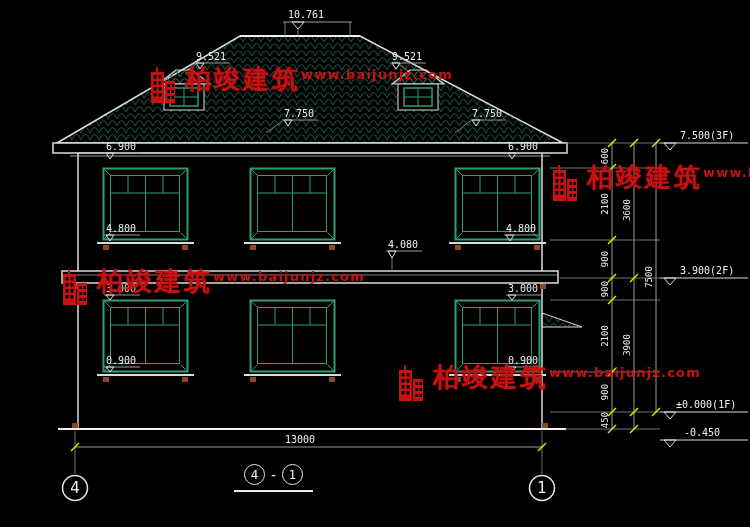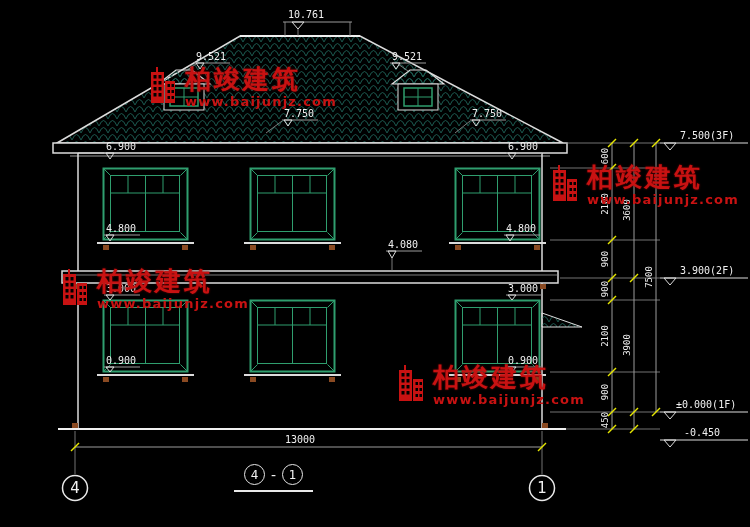--- a/index.html
+++ b/index.html
@@ -4,21 +4,21 @@
 <style>
   html,body{margin:0;padding:0;background:#000;}
   body{width:750px;height:527px;position:relative;overflow:hidden;
        font-family:"DejaVu Sans",sans-serif;}
   .stage{position:absolute;left:0;top:0;width:750px;height:527px;}
   svg text{font-family:"DejaVu Sans Mono",monospace;font-size:10px;fill:#f0f0f0;}
   svg text.rot{font-size:9px;}
   svg text.axisnum{font-size:15px;font-family:"DejaVu Sans",sans-serif;}
   
   .wm{position:absolute;display:flex;align-items:flex-start;gap:7px;color:#c81212;z-index:6;}
-  .wm .col{display:flex;flex-direction:column;}
+  .wm .col{display:flex;flex-direction:row;}
   .wm .brand{font-size:26px;font-weight:bold;letter-spacing:3px;line-height:1.05;
              white-space:nowrap;text-shadow:0 0 2px rgba(150,8,8,.9);}
   .wm .url{font-size:13px;font-weight:bold;letter-spacing:1.2px;margin-top:1px;white-space:nowrap;}
   .wm1{left:148px;top:66px;} .wm2{left:550px;top:164px;}
   .wm3{left:60px;top:268px;} .wm4{left:396px;top:364px;}
   
   .title-bar{position:absolute;left:234px;top:464px;display:flex;align-items:center;gap:6px;
              color:#f2f2f2;border-bottom:2.5px solid #e8e8e8;padding:0 10px 5px;z-index:5;}
   .title-bar .circ{width:19px;height:19px;border:1.5px solid #e8e8e8;border-radius:50%;
                    display:flex;align-items:center;justify-content:center;font-size:12px;flex:0 0 auto;}

